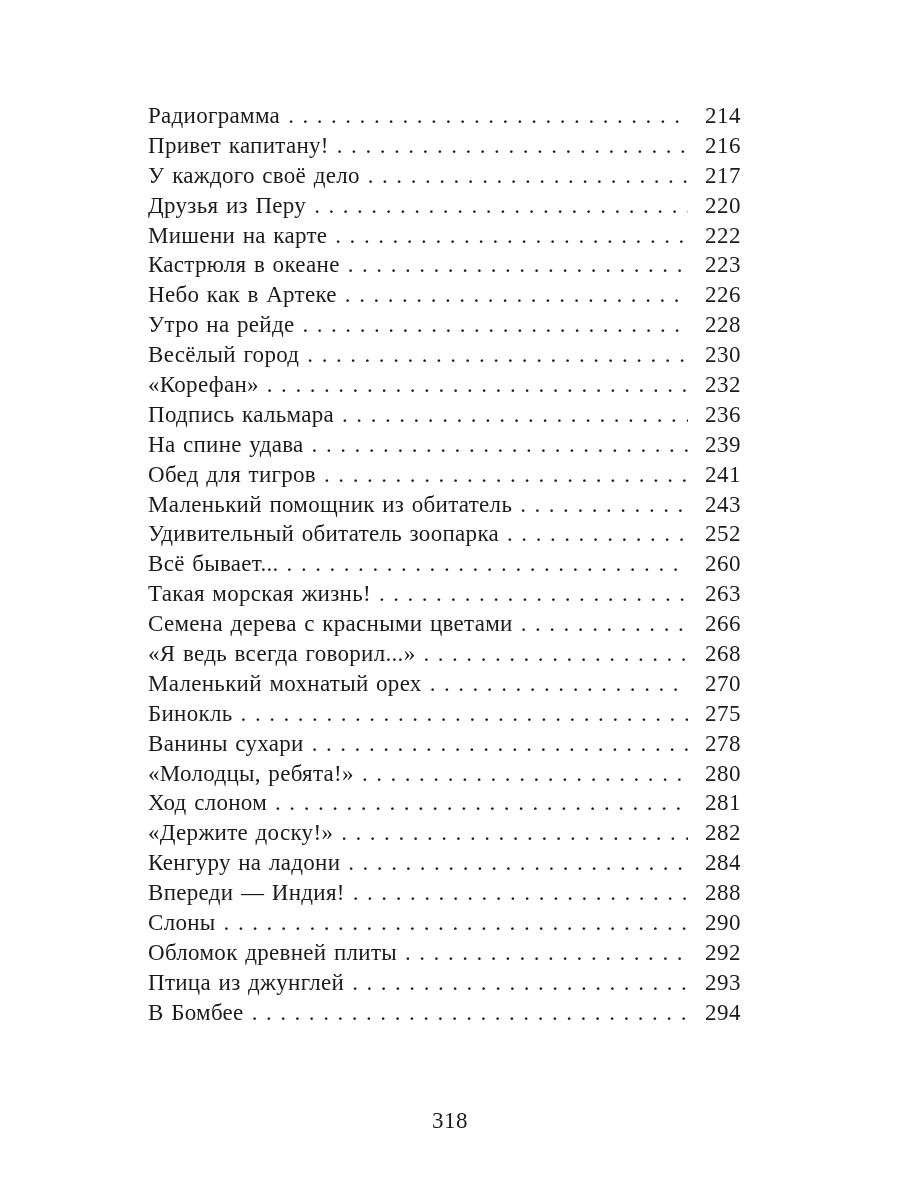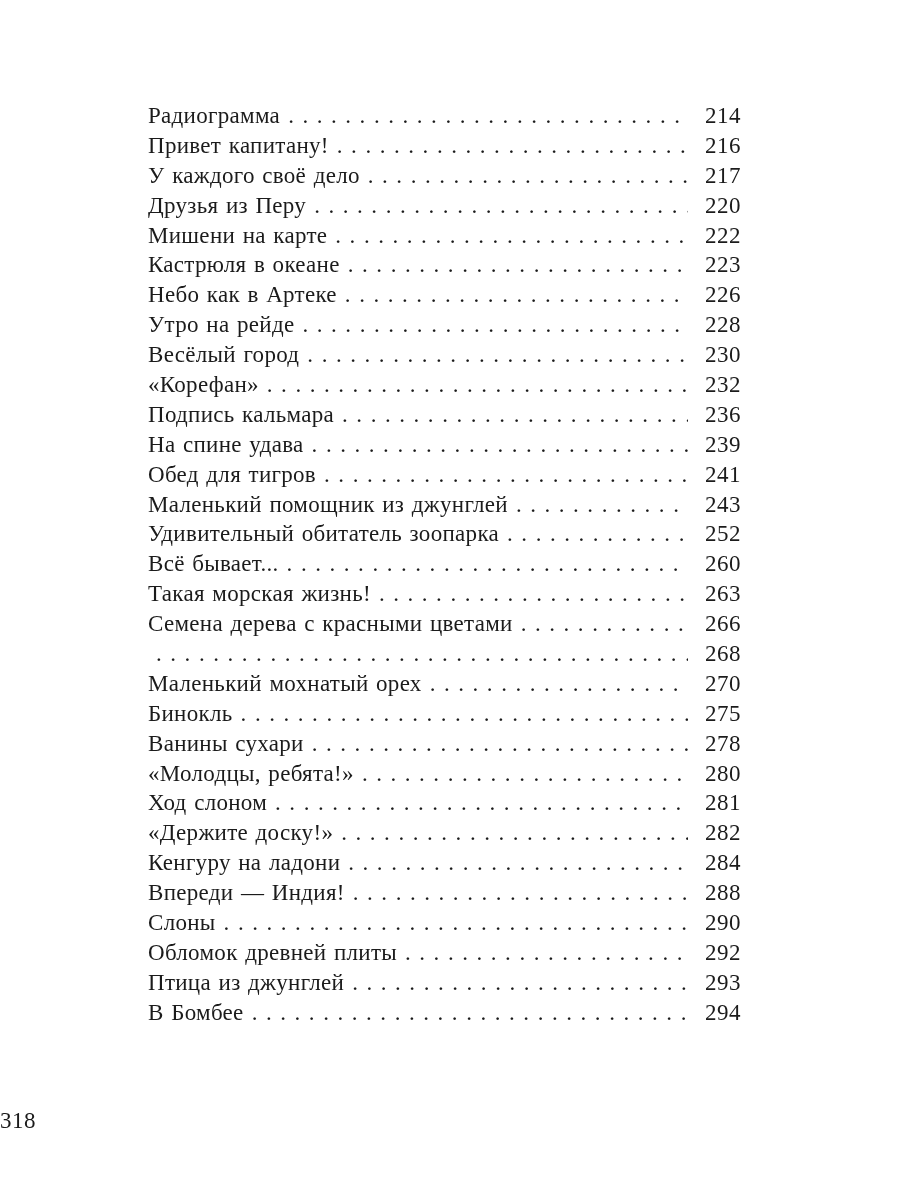--- a/index.html
+++ b/index.html
@@ -52,21 +52,21 @@
     min-width: 44px;
     padding-left: 11px;
     text-align: center;
     letter-spacing: 0.5px;
   }
   .page-footer {
     position: absolute;
     left: 0;
     top: 1106px;
     width: 900px;
-    text-align: left;
+    text-align: center;
     font-size: 23px;
     line-height: 30px;
     letter-spacing: 0.5px;
   }
 </style>
 </head>
 <body>
 
 <div class="book-page">
 
@@ -143,21 +143,21 @@
     <span class="toc-page-num">239</span>
   </div>
 
   <div class="toc-row">
     <span class="toc-title">Обед для тигров</span>
     <span class="toc-leader"></span>
     <span class="toc-page-num">241</span>
   </div>
 
   <div class="toc-row">
-    <span class="toc-title">Маленький помощник из джунглей</span>
+    <span class="toc-title">Маленький помощник из обитатель</span>
     <span class="toc-leader"></span>
     <span class="toc-page-num">243</span>
   </div>
 
 
   <div class="toc-row">
     <span class="toc-title">Удивительный обитатель зоопарка</span>
     <span class="toc-leader"></span>
     <span class="toc-page-num">252</span>
   </div>
@@ -175,20 +175,21 @@
     <span class="toc-page-num">263</span>
   </div>
 
   <div class="toc-row">
     <span class="toc-title">Семена дерева с красными цветами</span>
     <span class="toc-leader"></span>
     <span class="toc-page-num">266</span>
   </div>
 
   <div class="toc-row">
+    <span class="toc-title">«Я ведь всегда говорил...»</span>
     <span class="toc-leader"></span>
     <span class="toc-page-num">268</span>
   </div>
 
   <div class="toc-row">
     <span class="toc-title">Маленький мохнатый орех</span>
     <span class="toc-leader"></span>
     <span class="toc-page-num">270</span>
   </div>
 

